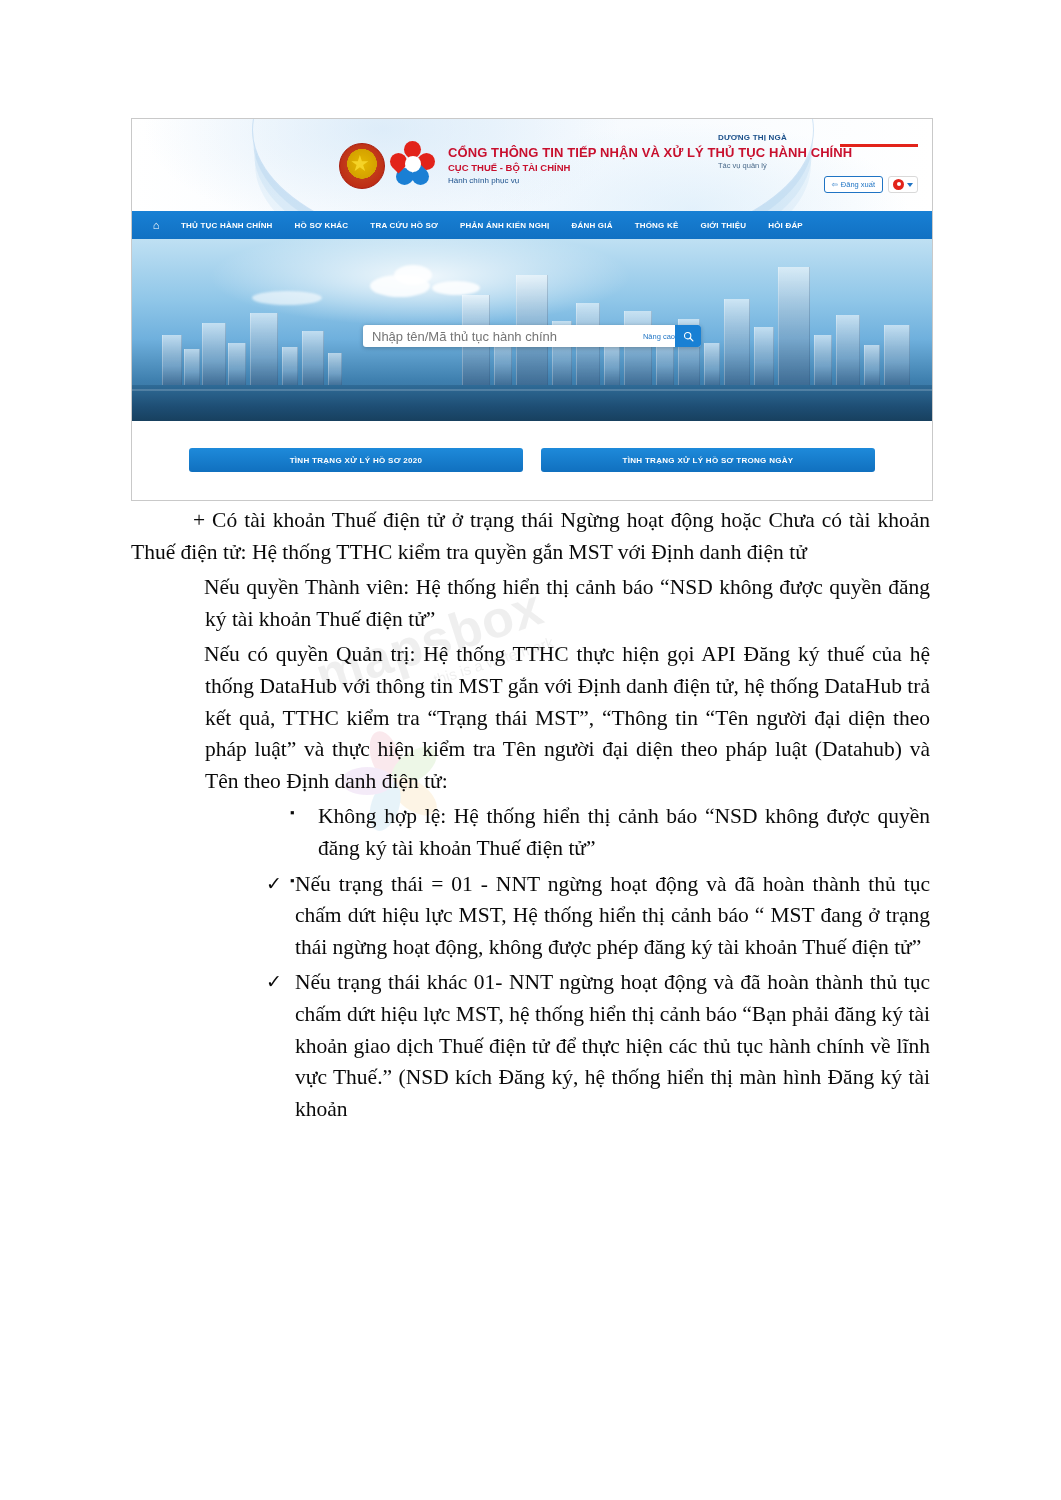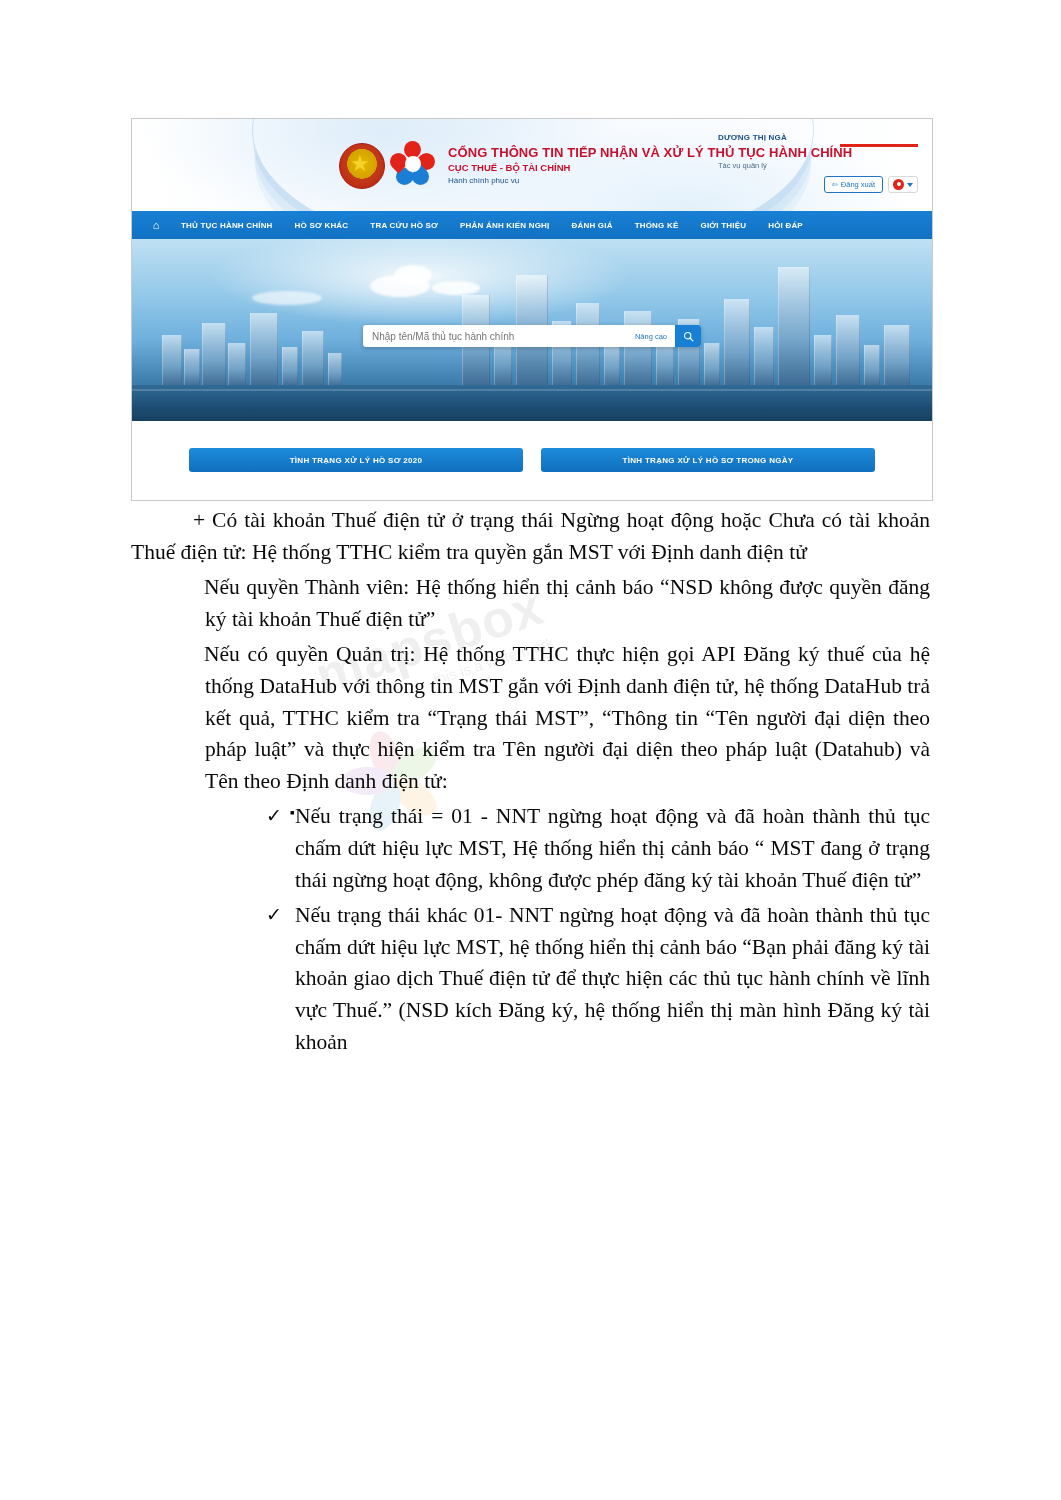--- a/index.html
+++ b/index.html
@@ -267,30 +267,29 @@
     background: #ffffff;
     border-radius: 3px;
     display: flex;
     align-items: center;
     box-shadow: 0 1px 4px rgba(0,0,0,.25);
   }
   .search-input {
     flex: 1;
     border: none;
     outline: none;
-    font-size: 10px;
+    font-size: 13px;
     color: #8c8c8c;
     padding-left: 9px;
     font-family: "Liberation Sans", sans-serif;
     background: transparent;
   }
   .adv-link {
     font-size: 7.5px;
     color: #1f74c4;
-    padding-right: 8px;
     white-space: nowrap;
   }
   .search-btn {
     width: 26px; height: 22px;
     background: #1880d4;
     border-radius: 0 3px 3px 0;
     display: flex;
     align-items: center;
     justify-content: center;
   }
@@ -570,20 +569,21 @@
 <div class="doc">
 
   <p class="p-lvl1">+ Có tài khoản Thuế điện tử ở trạng thái Ngừng hoạt động hoặc Chưa có tài khoản Thuế điện tử: Hệ thống TTHC kiểm tra quyền gắn MST với Định danh điện tử</p>
 
   <p class="p-lvl2">Nếu quyền Thành viên: Hệ thống hiển thị cảnh báo “NSD không được quyền đăng ký tài khoản Thuế điện tử”</p>
 
   <p class="p-lvl2">Nếu có quyền Quản trị: Hệ thống TTHC thực hiện gọi API Đăng ký thuế của hệ thống DataHub với thông tin MST gắn với Định danh điện tử, hệ thống DataHub trả kết quả, TTHC kiểm tra “Trạng thái MST”, “Thông tin “Tên người đại diện theo pháp luật” và thực hiện kiểm tra Tên người đại diện theo pháp luật (Datahub) và Tên theo Định danh điện tử:</p>
 
   <p class="bullet-sq">
     <span class="mk">▪</span>
+    <span>Không hợp lệ: Hệ thống hiển thị cảnh báo “NSD không được quyền đăng ký tài khoản Thuế điện tử”</span>
   </p>
 
   <p class="bullet-sq">
     <span class="mk">▪</span>
   </p>
 
   <p class="bullet-ck">
     <span class="mk">✓</span>
     <span>Nếu trạng thái = 01 - NNT ngừng hoạt động và đã hoàn thành thủ tục chấm dứt hiệu lực MST, Hệ thống hiển thị cảnh báo “ MST đang ở trạng thái ngừng hoạt động, không được phép đăng ký tài khoản Thuế điện tử”</span>
   </p>

